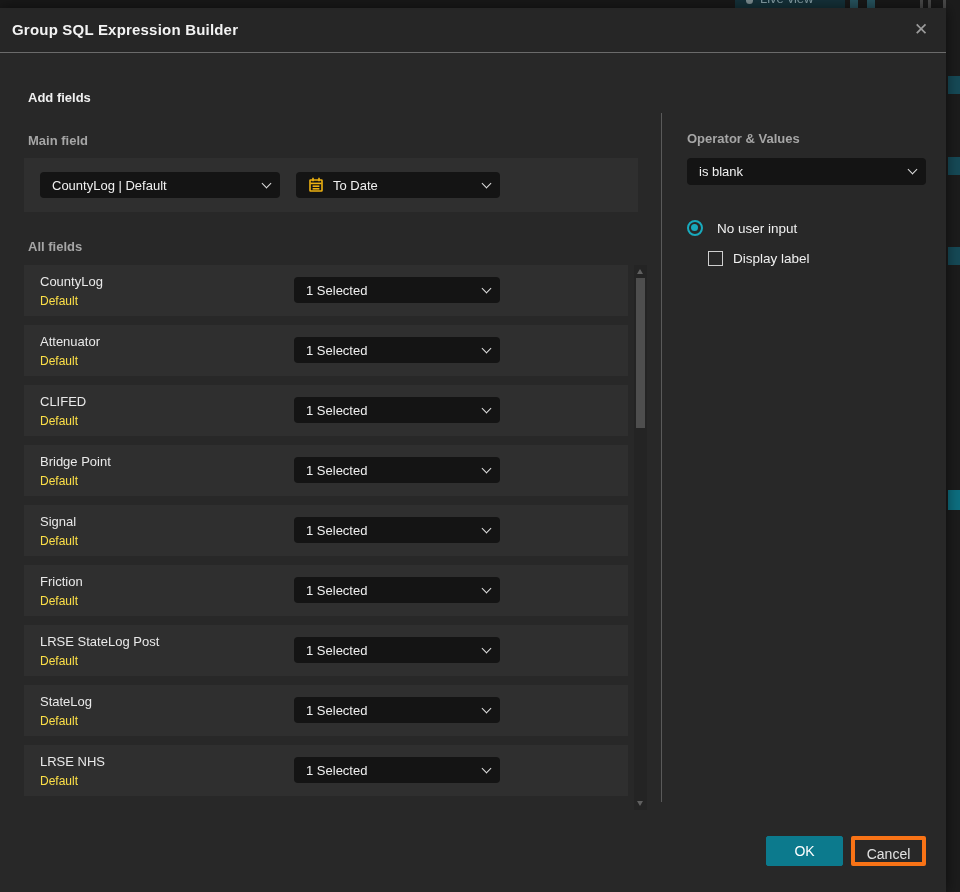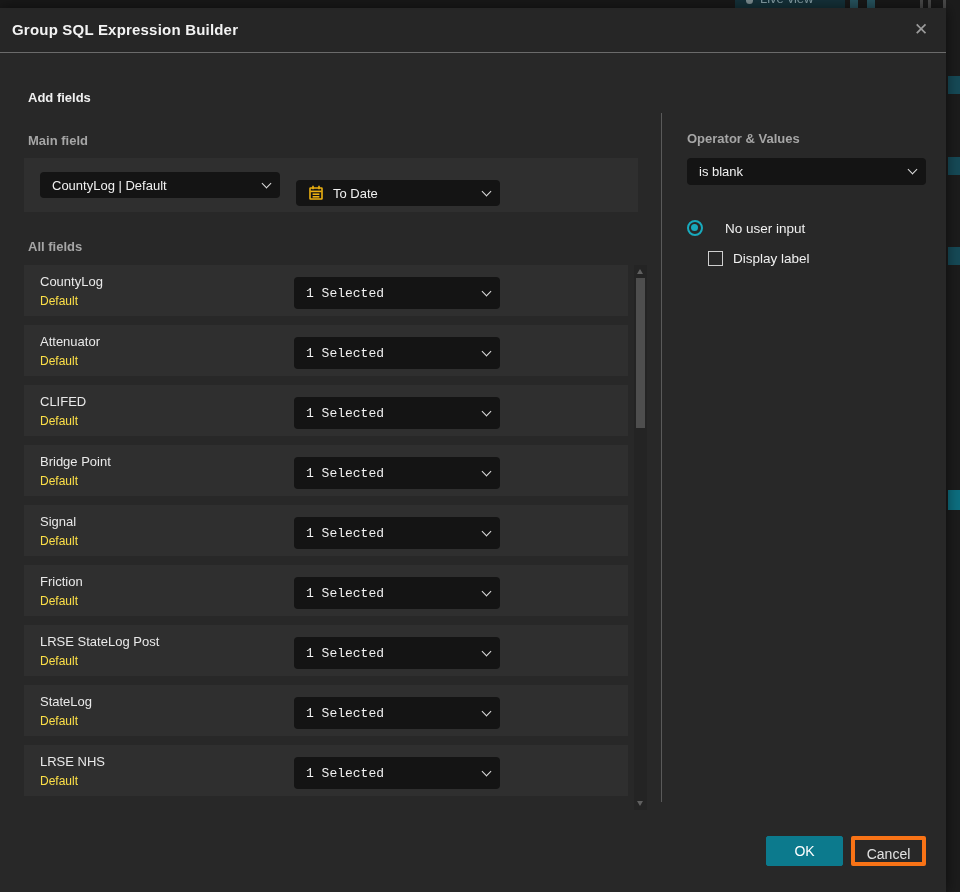--- a/index.html
+++ b/index.html
@@ -29,37 +29,37 @@
   .dd { position:absolute; background:#141414; border-radius:4px; display:flex; align-items:center; padding:0 10px 0 12px; color:#f0f0f0; font-size:13px; cursor:pointer; }
   .chev { display:inline-block; width:7px; height:7px; border-right:1.5px solid #dedede; border-bottom:1.5px solid #dedede; transform:rotate(45deg); margin-left:auto; margin-top:-4px; flex:0 0 auto; }
   .dd .txt { white-space:nowrap; overflow:hidden; }
   .cal { width:16px; height:16px; margin-right:9px; flex:0 0 auto; }
 
   
   .list { position:absolute; left:24px; top:257px; width:604px; }
   .field-row { position:relative; width:604px; height:51px; background:#2f2f2f; margin-bottom:9px; }
   .field-name { position:absolute; left:16px; top:9px; font-size:13px; color:#e9e9e9; }
   .field-sub { position:absolute; left:16px; top:29px; font-size:12px; color:#fde047; }
-  .row-dd { left:270px; top:12px; width:206px; height:32px;font-family:Liberation Mono, monospace; }
+  .row-dd { left:270px; top:12px; width:206px; height:26px; }
 
   
   .sbar { position:absolute; left:634px; top:257px; width:13px; height:545px; background:#242424; }
   .sbar .arrow-up, .sbar .arrow-dn { position:absolute; left:3px; width:0; height:0; border-left:3.5px solid transparent; border-right:3.5px solid transparent; cursor:pointer; }
   .sbar .arrow-up { top:4px; border-bottom:5px solid #606060; }
   .sbar .arrow-dn { bottom:4px; border-top:5px solid #606060; }
   .sbar .thumb { position:absolute; left:2px; top:13px; width:9px; height:150px; background:#4e4e4e; cursor:pointer; }
 
   .vdivider { position:absolute; left:661px; top:105px; width:1px; height:689px; background:#5a5a5a; }
 
   
   .op-dd { left:687px; top:150px; width:239px; height:27px; }
   .radio-row { position:absolute; left:687px; top:212px; display:flex; align-items:center; cursor:pointer; }
   .radio { width:16px; height:16px; border-radius:50%; border:2.5px solid #18aabd; position:relative; flex:0 0 auto; }
   .radio::after { content:""; position:absolute; left:2px; top:2px; width:7px; height:7px; border-radius:50%; background:#18aabd; }
-  .radio-label { margin-left:22px; font-size:13.5px; color:#f0f0f0; }
+  .radio-label { margin-left:14px; font-size:13.5px; color:#f0f0f0; }
   .check-row { position:absolute; left:708px; top:243px; display:flex; align-items:center; cursor:pointer;justify-content:space-between; }
   .checkbox { width:15px; height:15px; border:1.5px solid #cfcfcf; background:transparent; flex:0 0 auto; }
   .check-label { margin-left:10px; font-size:13.5px; color:#f0f0f0; }
 
   
   .btn { position:absolute; top:828px; height:30px; font-size:14px; text-align:center; line-height:28px; border-radius:2px; cursor:pointer; }
   .btn-ok { left:766px; width:77px; background:#0c7a8d; color:#ffffff; border:1px solid #0c7a8d; }
   .btn-cancel { left:851px; width:75px; background:transparent; color:#e2e2e2; border:4px solid #f97316; }
 </style>
 </head>
@@ -96,21 +96,21 @@
 
     <div class="h-add">Add fields</div>
 
     <div class="sub-label" style="left:28px; top:125px;">Main field</div>
 
     <div class="panel-box" style="left:24px; top:150px; width:614px; height:54px;">
       <div class="dd" style="left:16px; top:14px; width:240px; height:26px;">
         <span class="txt">CountyLog | Default</span>
         <span class="chev"></span>
       </div>
-      <div class="dd" style="left:272px; top:14px; width:204px; height:26px;margin-top:8px;">
+      <div class="dd" style="left:272px; top:14px; width:204px; height:26px;">
         <svg class="cal" viewBox="0 0 16 16">
           <g fill="none" stroke="#edb111" stroke-width="1.6">
             <rect x="2" y="3" width="12" height="11" rx="0.5"></rect>
             <line x1="5" y1="0.8" x2="5" y2="4.2"></line>
             <line x1="11" y1="0.8" x2="11" y2="4.2"></line>
             <line x1="2.5" y1="6.4" x2="13.5" y2="6.4"></line>
             <line x1="4.6" y1="9.2" x2="11.4" y2="9.2"></line>
             <line x1="4.6" y1="11.8" x2="11.4" y2="11.8"></line>
           </g>
         </svg>

